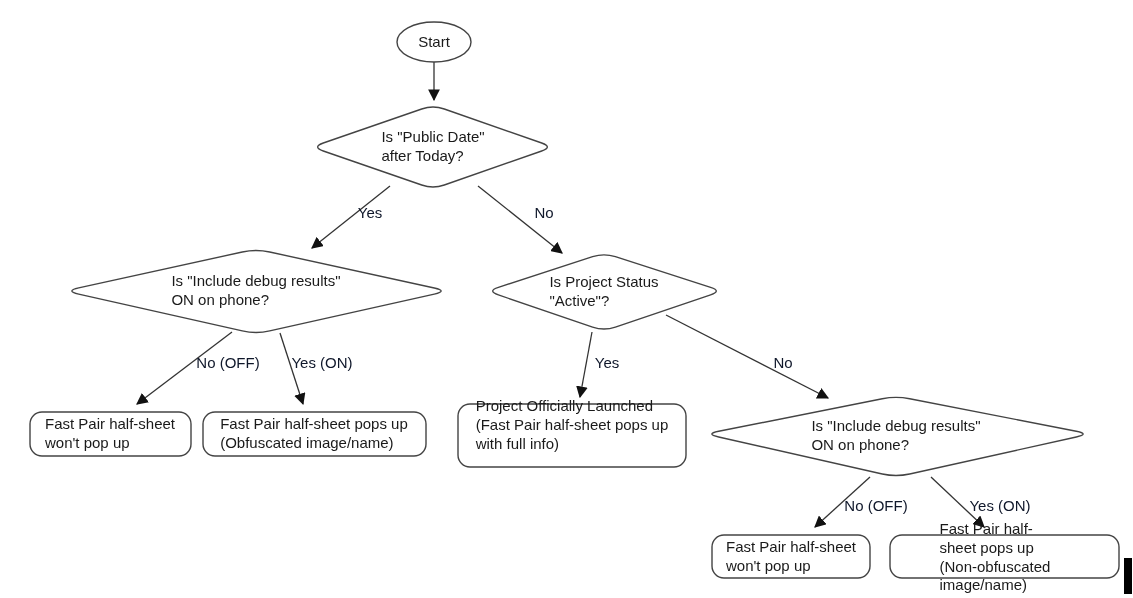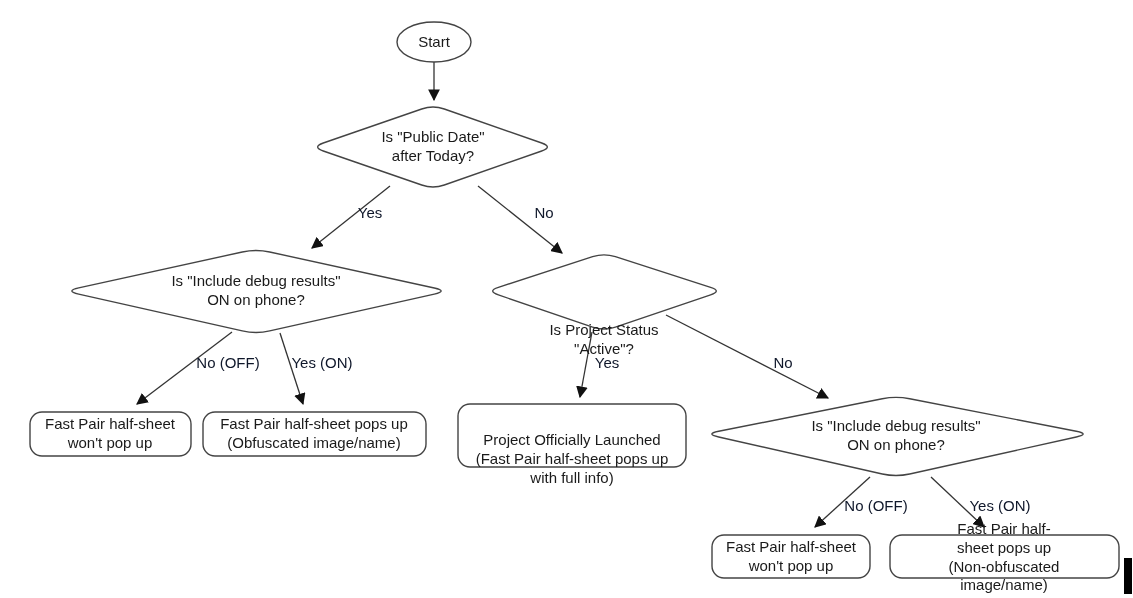--- a/index.html
+++ b/index.html
@@ -10,21 +10,20 @@
     background: #ffffff;
     overflow: hidden;
     font-family: "Liberation Sans", sans-serif;
   }
   #shapes { position: absolute; left: 0; top: 0; width: 1133px; height: 598px; }
   .shape { fill: #ffffff; stroke: #444444; stroke-width: 1.4; }
   .edge  { fill: none; stroke: #333333; stroke-width: 1.3; }
   .lbl {
     position: absolute;
     transform: translate(-50%, -50%);
-    text-align: center;
     white-space: pre-line;
     font-size: 15px;
     line-height: 1.25;
     color: #1a1a1a;
   }
   .edge-lbl {
     position: absolute;
     transform: translate(-50%, -50%);
     white-space: nowrap;
     font-size: 15px;
@@ -70,29 +69,29 @@
     <rect class="shape" x="890" y="535" width="229" height="43" rx="12"></rect>
 
     <rect x="1124" y="558" width="8" height="36" fill="#000000"></rect>
   </svg>
 
   <div class="lbl" style="left:434px; top:42px;">Start</div>
   <div class="lbl" style="left:433px; top:147px;">Is "Public Date"
 after Today?</div>
   <div class="lbl" style="left:256px; top:291px;">Is "Include debug results"
 ON on phone?</div>
-  <div class="lbl" style="left:604px; top:292px;margin-top:48px;">Is Project Status
+  <div class="lbl" style="left:604px; top:292px;">Is Project Status
 "Active"?</div>
   <div class="lbl" style="left:896px; top:436px;">Is "Include debug results"
 ON on phone?</div>
   <div class="lbl" style="left:110px; top:434px;">Fast Pair half-sheet
 won't pop up</div>
   <div class="lbl" style="left:314px; top:434px;">Fast Pair half-sheet pops up
 (Obfuscated image/name)</div>
-  <div class="lbl" style="left:572px; top:459px;">Project Officially Launched
+  <div class="lbl" style="left:572px; top:425px;">Project Officially Launched
 (Fast Pair half-sheet pops up
 with full info)</div>
   <div class="lbl" style="left:791px; top:557px;">Fast Pair half-sheet
 won't pop up</div>
   <div class="lbl" style="left:1004px; top:557px;">Fast Pair half-sheet pops up
 (Non-obfuscated image/name)</div>
 
   <div class="edge-lbl" style="left:370px; top:212px;">Yes</div>
   <div class="edge-lbl" style="left:544px; top:212px;">No</div>
   <div class="edge-lbl" style="left:228px; top:362px;">No (OFF)</div>

